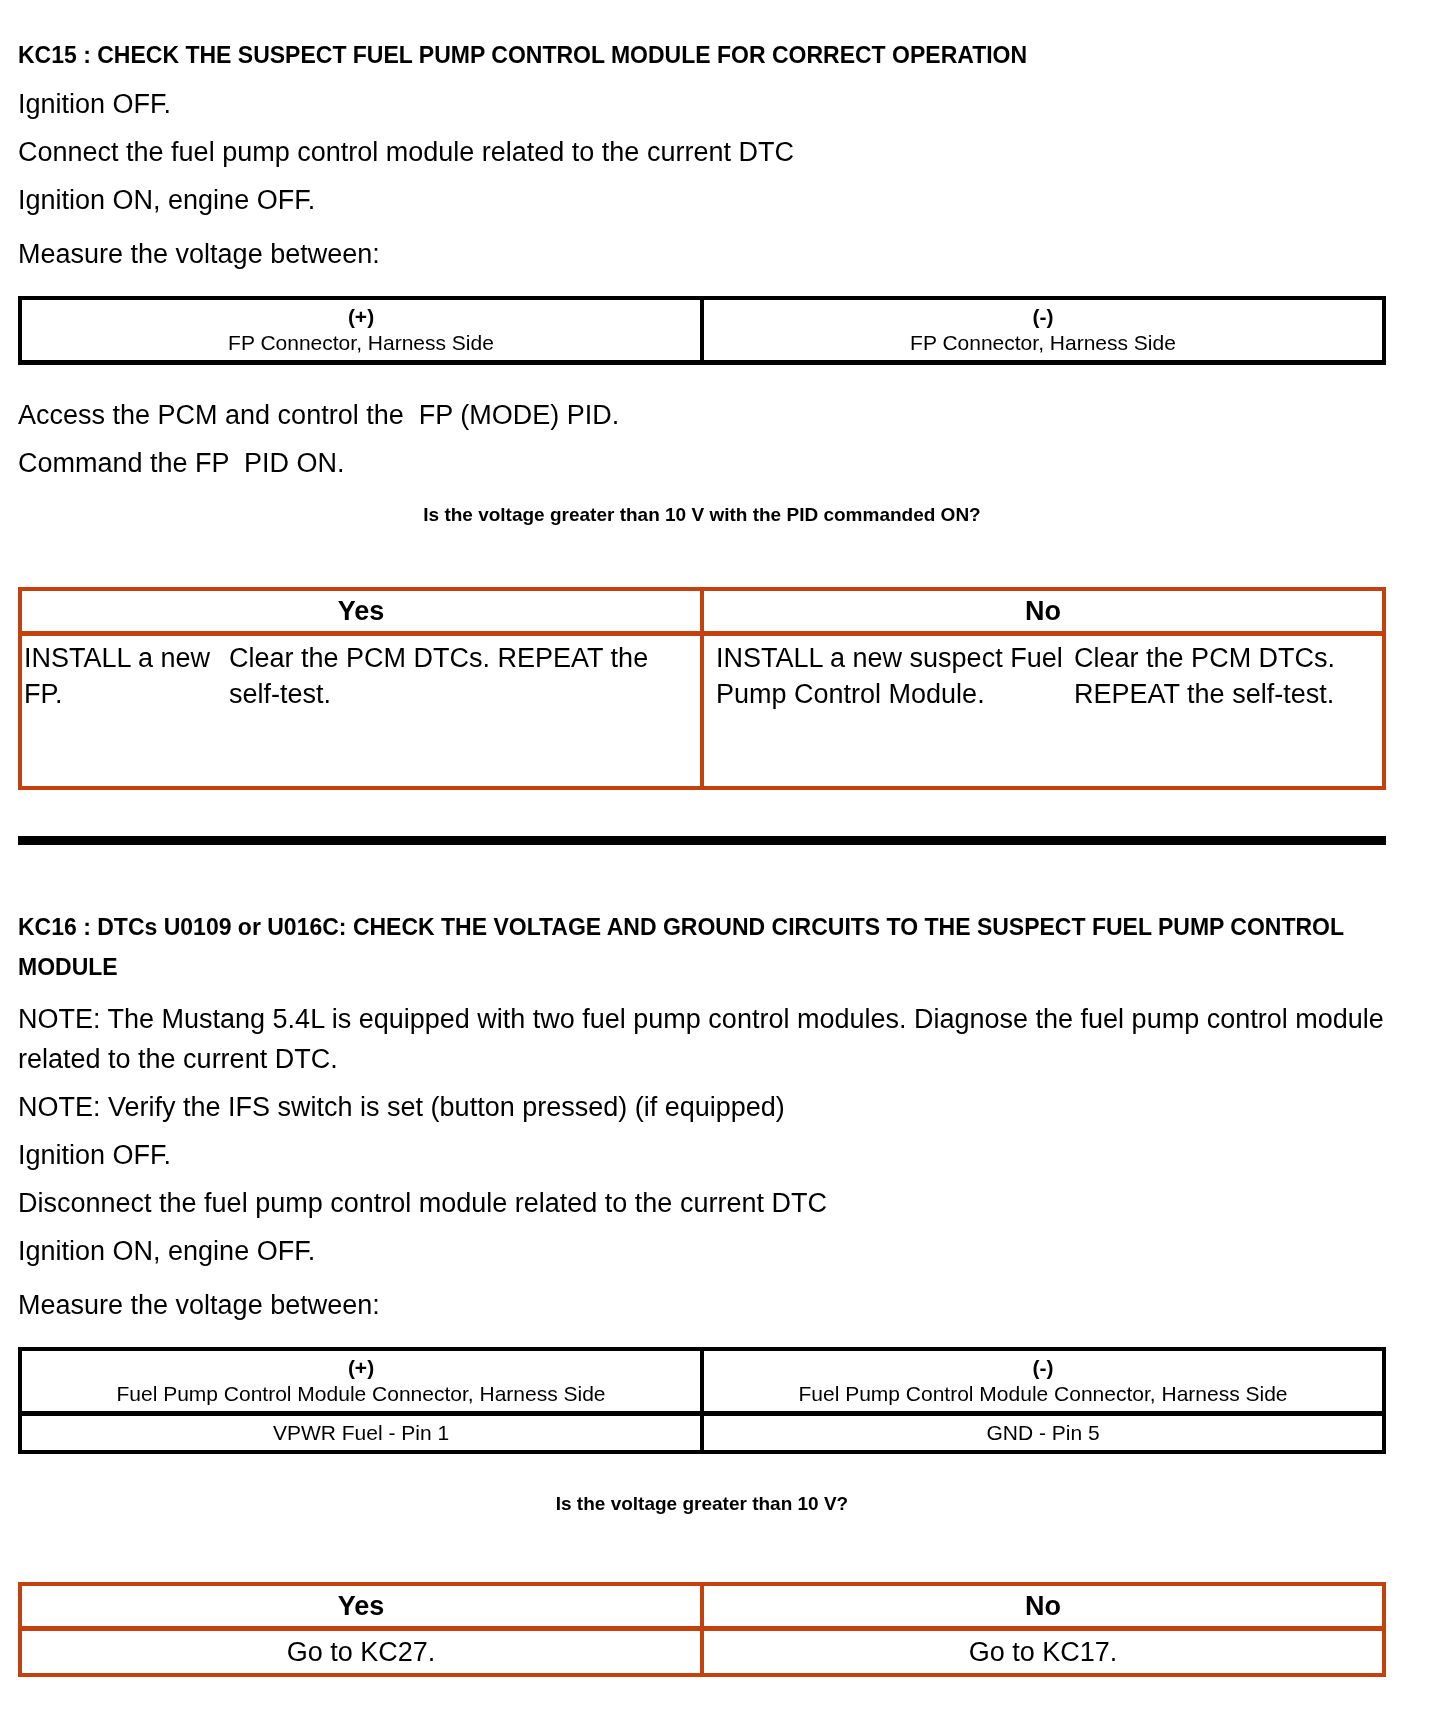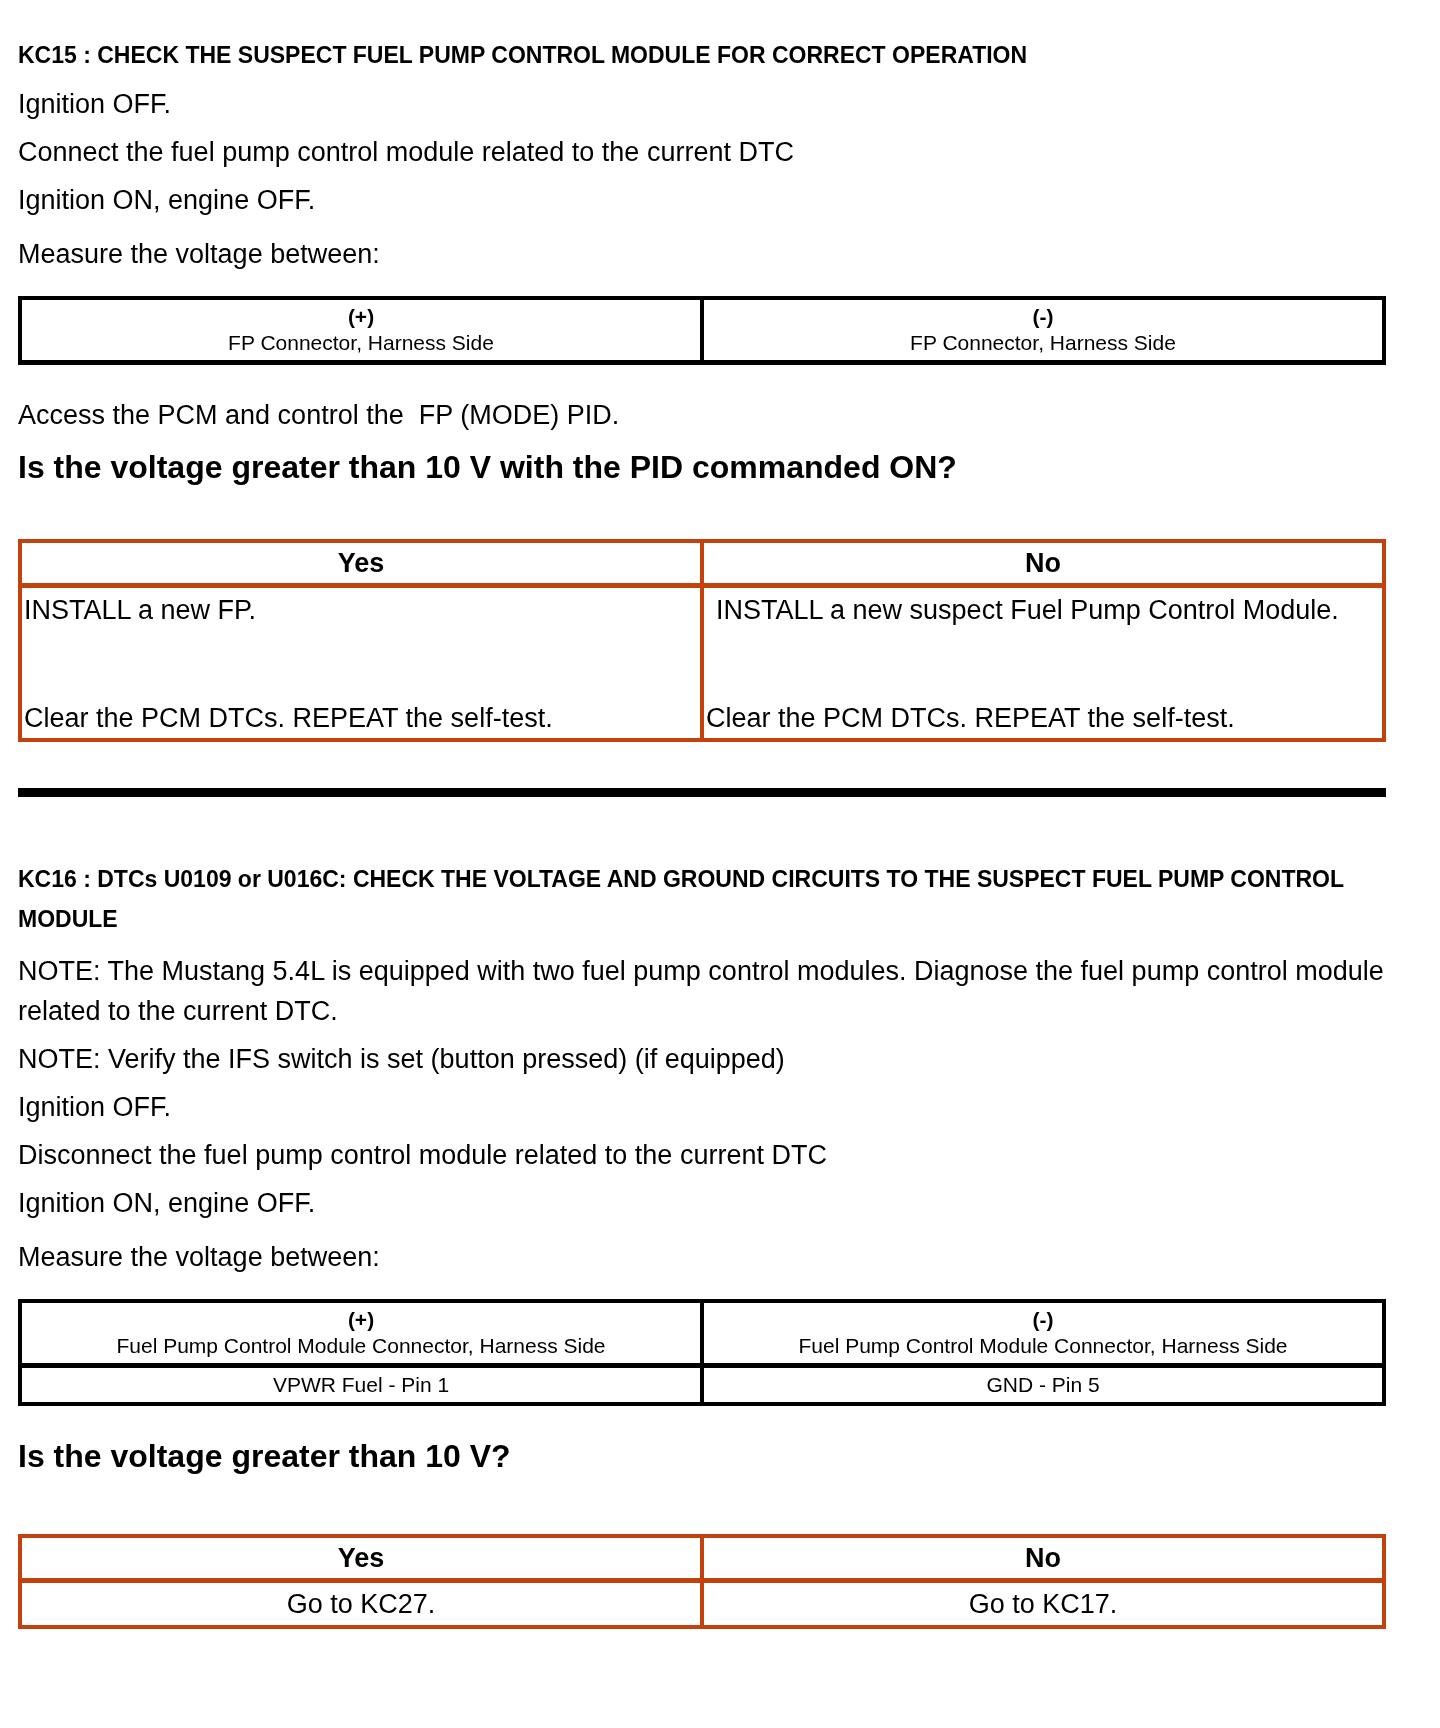--- a/index.html
+++ b/index.html
@@ -23,25 +23,26 @@
     white-space:pre-wrap;
   }
   .para{
     font-size:27px;
     line-height:40px;
     margin:0 0 8px 0;
     white-space:pre-wrap;
   }
   .para.gap-before{margin-top:14px;}
   .question{
-    font-size:32px;
+    font-size:19px;
     font-weight:bold;
     line-height:40px;
     margin:12px 0 0 0;
     white-space:pre-wrap;
+    text-align:center;
   }
   
   table.meas{
     border-collapse:collapse;
     width:1368px;
     margin:22px 0 30px 0;
     table-layout:fixed;
   }
   table.meas th, table.meas td{
     border:4px solid #000;
@@ -72,21 +73,21 @@
   table.decision th{
     font-weight:bold;
     text-align:center;
     height:40px;
     border-bottom-width:5px;
   }
   .decision-1{margin:52px 0 0 0;}
   .decision-1 td{height:150px;vertical-align:top;}
   .cell-flex{
     display:flex;
-    flex-direction:column;
+    flex-direction:row;
     justify-content:space-between;
     height:150px;
     box-sizing:border-box;
     padding:4px 4px 2px 2px;
     line-height:36px;
   }
   .cell-flex .indent{padding-left:10px;}
   .decision-2{margin:58px 0 0 0;}
   .decision-2 td{
     height:42px;
@@ -124,20 +125,21 @@
         </th>
         <th>
           <span class="sign">(-)</span>
           <span class="conn-label">FP Connector, Harness Side</span>
         </th>
       </tr>
     </tbody>
       </table>
 
     <p class="para">Access the PCM and control the  FP (MODE) PID.</p>
+    <p class="para">Command the FP  PID ON.</p>
     <p class="question">Is the voltage greater than 10 V with the PID commanded ON?</p>
 
     <table class="decision decision-1">
       <tbody>
           <tr>
         <th>Yes</th>
         <th>No</th>
       </tr>
       <tr>
         <td>

